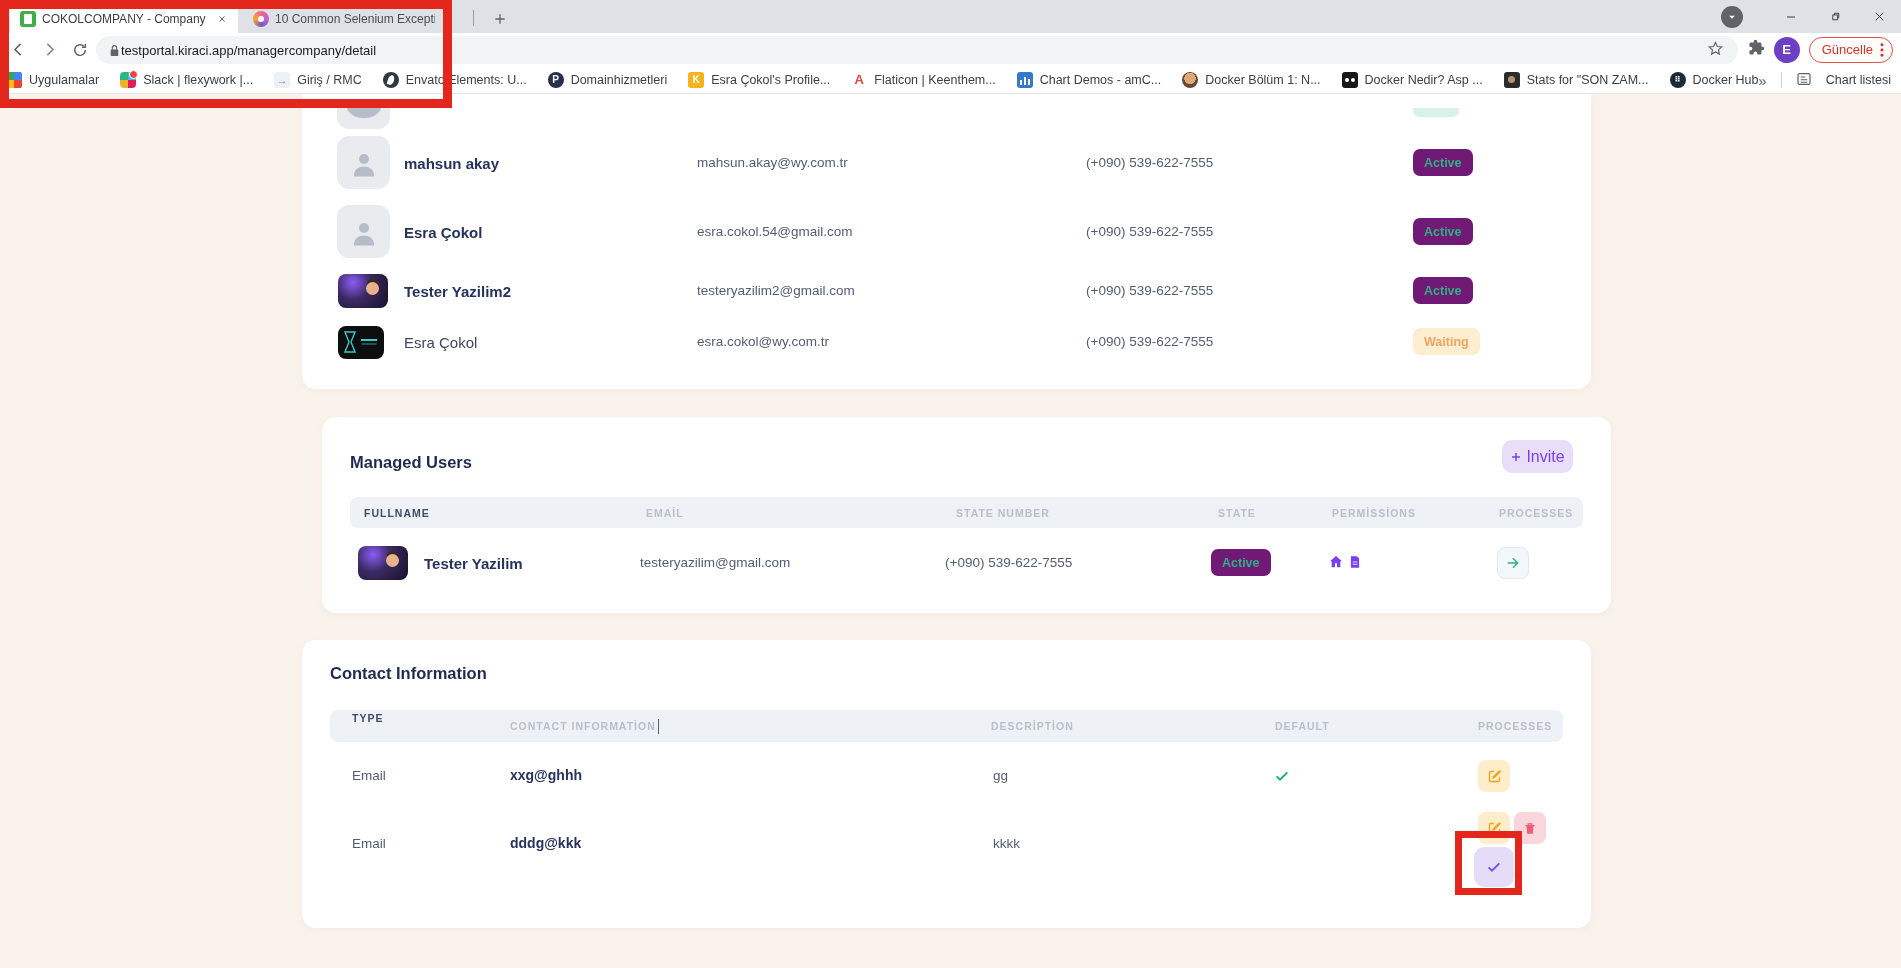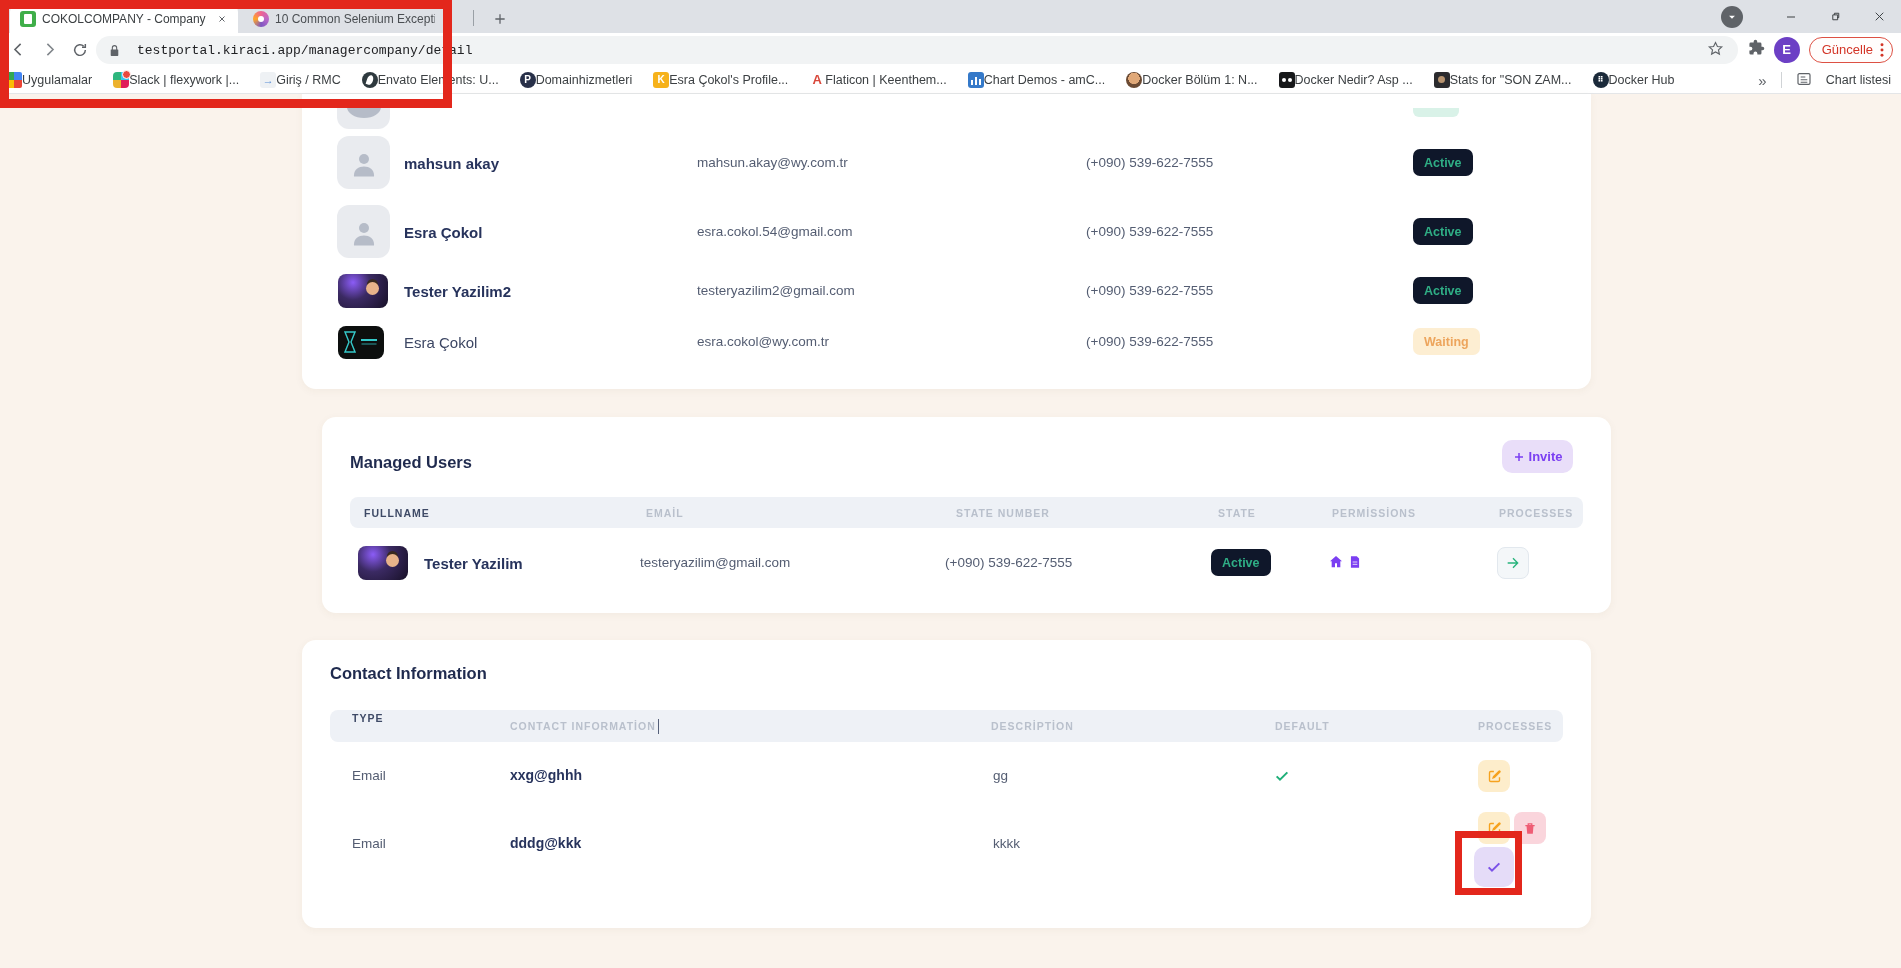--- a/index.html
+++ b/index.html
@@ -24,31 +24,31 @@
   .tab-divider{position:absolute;left:473px;top:10px;width:1px;height:16px;background:#9aa0a6;}
   .newtab{position:absolute;left:487px;top:6px;width:26px;height:26px;display:flex;align-items:center;justify-content:center;}
   .win-controls{position:absolute;right:0;top:0;height:33px;display:flex;align-items:center;}
   .tab-search{width:22px;height:22px;border-radius:50%;background:#5f6368;display:flex;align-items:center;justify-content:center;margin-right:26px;}
   .winbtn{width:44px;height:33px;display:flex;align-items:center;justify-content:center;}
 
   .toolbar{position:absolute;left:0;top:33px;width:100%;height:33px;background:#fff;display:flex;align-items:center;}
   .navbtn{width:26px;height:26px;display:flex;align-items:center;justify-content:center;margin-left:5px;}
   .omnibox{position:absolute;left:96px;top:3px;width:1642px;height:28px;border-radius:14px;background:#f1f3f4;
            display:flex;align-items:center;padding:0 12px;font-size:13px;color:#202124;}
-  .omni-url{margin-left:16px;white-space:nowrap;font-family:Liberation Mono, monospace;}
+  .omni-url{margin-left:0;white-space:nowrap;}
   .omni-star{position:absolute;right:14px;top:4px;}
   .tb-right{position:absolute;right:0;top:0;height:33px;display:flex;align-items:center;padding-right:8px;gap:9px;}
   .avatar-e{width:26px;height:26px;border-radius:50%;background:#6c3fc5;color:#fff;font-size:13px;font-weight:bold;
             display:flex;align-items:center;justify-content:center;}
   .update-pill{height:26px;border:1px solid #dd5144;border-radius:14px;display:flex;align-items:center;
                padding:0 8px 0 12px;color:#d33426;font-size:13px;gap:7px;background:#fffdfc;}
 
   .bookmarksbar{position:absolute;left:0;top:66px;width:100%;height:28px;background:#fff;border-bottom:1px solid #e4e6e8;
                 display:flex;align-items:center;padding-left:6px;font-size:12.5px;color:#3c4043;}
-  .bm{display:flex;align-items:center;margin-right:21px;white-space:nowrap;}
+  .bm{display:flex;align-items:center;gap:7px;margin-right:21px;white-space:nowrap;}
   .bi{width:16px;height:16px;flex:0 0 16px;border-radius:3px;position:relative;display:flex;align-items:center;justify-content:center;
       font-size:10px;font-weight:bold;color:#fff;}
   .bi-apps{background:conic-gradient(#4285f4 0 25%,#ea4335 0 50%,#fbbc05 0 75%,#34a853 0);border-radius:2px;}
   .bi-slack{background:conic-gradient(#36c5f0 0 25%,#e01e5a 0 50%,#ecb22e 0 75%,#2eb67d 0);border-radius:4px;}
   .bi-slack::after{content:"";position:absolute;right:-2px;top:-2px;width:7px;height:7px;border-radius:50%;background:#e8483e;border:1px solid #fff;}
   .bi-arrow{background:#eef1f4;color:#5a8fd6;font-size:11px;}
   .bi-envato{background:#2f3a3f;border-radius:50%;}
   .bi-envato::after{content:"";width:6px;height:10px;background:#fff;border-radius:50% 50% 50% 0;transform:rotate(18deg);}
   .bi-p{background:#283049;border-radius:50%;}
   .bi-k{background:#f6b21b;}
@@ -82,31 +82,31 @@
   .av-dark{background:#0d0f0e;}
   .av-dark svg{position:absolute;left:6px;top:4px;}
   .av-dark::after{content:"";position:absolute;right:7px;top:13px;width:16px;height:2px;background:#35c9c9;box-shadow:0 4px 0 -0.5px #2a9b9b;}
 
   .u-name{position:absolute;left:102px;font-size:15px;font-weight:bold;color:#27335c;}
   .u-name.normal{font-weight:normal;color:#3c4663;}
   .u-email{position:absolute;left:395px;font-size:13.5px;color:#545d72;}
   .u-phone{position:absolute;left:784px;font-size:13.5px;color:#545d72;}
   .badge{position:absolute;height:27px;border-radius:7px;font-size:12.5px;font-weight:bold;
          display:flex;align-items:center;padding:0 11px;}
-  .badge-active{background:#0f172a;color:#2fae85;}
+  .badge-active{background:#701a75;color:#2fae85;}
   .badge-waiting{background:#fdeed2;color:#eda55d;}
 
   .thead{position:absolute;left:28px;width:1233px;height:31px;background:#eef1f6;border-radius:8px;}
   .th{position:absolute;top:0;height:31px;display:flex;align-items:center;font-size:10.5px;font-weight:bold;
       letter-spacing:1px;color:#b9c0cc;}
   .th-dark{color:#3e4a66;}
   .hcaret{display:inline-block;width:1.5px;height:15px;background:#55607a;margin-left:2px;}
 
   .invite-btn{position:absolute;left:1180px;top:23px;width:71px;height:33px;border-radius:10px;background:#e9def9;
-              display:flex;align-items:center;justify-content:center;gap:4px;color:#7b3ff2;font-size:13px;font-weight:bold;}
+              display:flex;align-items:center;justify-content:center;gap:4px;color:#7b3ff2;font-size:16px;font-weight:normal;}
   .sq-btn{position:absolute;width:32px;height:32px;border-radius:8px;display:flex;align-items:center;justify-content:center;}
   .btn-arrow{background:#f4f7f9;border:1px solid #e2e8ee;}
   .btn-edit{background:#fdedcb;}
   .btn-trash{background:#fad5dc;}
   .btn-check{background:#e5dcf8;width:40px;height:40px;border-radius:10px;}
 
   .c-type{position:absolute;left:50px;font-size:13.5px;color:#545d72;}
   .c-value{position:absolute;left:208px;font-size:14px;font-weight:bold;color:#27335c;}
   .c-desc{position:absolute;left:691px;font-size:13.5px;color:#545d72;}
 

